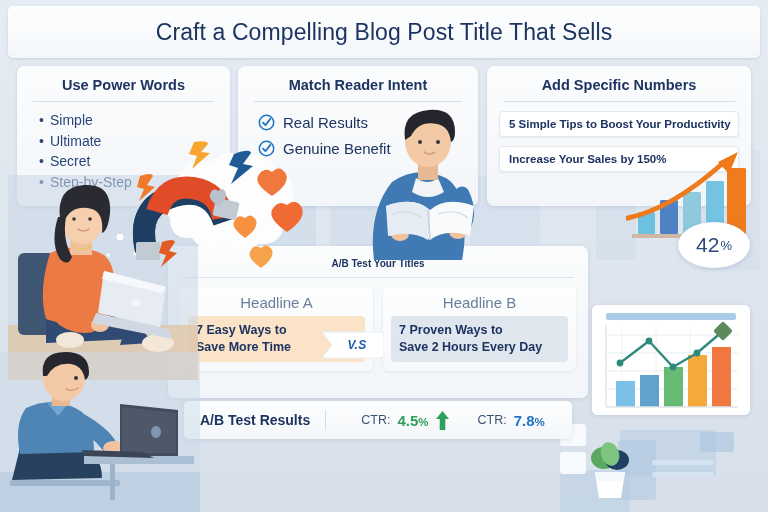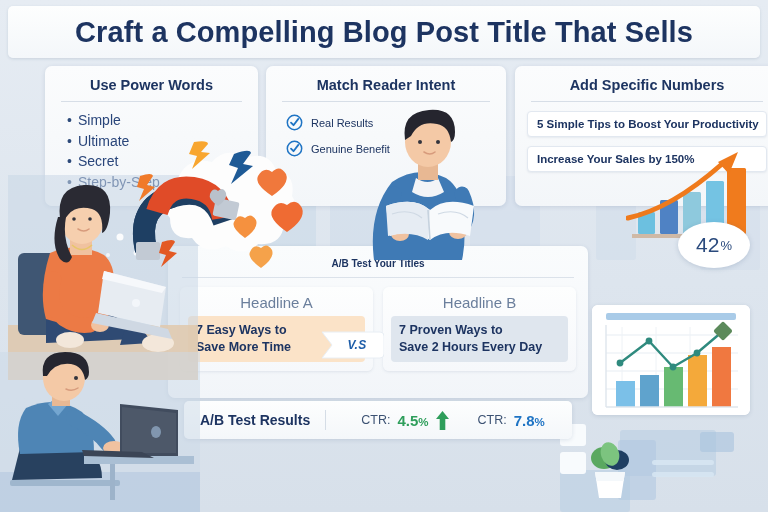--- a/index.html
+++ b/index.html
@@ -29,32 +29,31 @@
   
   .titlebar {
     position: absolute; left: 8px; top: 6px; width: 752px; height: 52px;
     background: linear-gradient(180deg,#fdfefe 0%, #f4f7fa 100%);
     border-radius: 5px;
     box-shadow: 0 1px 3px rgba(80,100,130,.18);
   }
   .title-text {
     position: absolute; left: 0; top: 0; width: 752px; height: 52px;
     display: flex; align-items: center; justify-content: center;
-    font-size: 29px; font-weight: bold; color: #1d3461;
+    font-size: 23px; font-weight: normal; color: #1d3461;
     letter-spacing: .1px;
   }
 
   
   .card {
     position: absolute; top: 66px; height: 140px;
     background: linear-gradient(180deg,#fbfcfd 0%,#f3f6f9 100%);
     border-radius: 7px;
     box-shadow: 0 1px 4px rgba(70,95,130,.16);
     overflow: hidden;
-    margin-left: 28px;
   }
   .card-title {
     width: 100%; text-align: center;
     font-size: 14.5px; font-weight: bold; color: #1d3461;
     padding-top: 11px;
   }
   .card-rule {
     height: 1px; background: #d7dee7; margin: 8px 16px 0 16px;
   }
 
@@ -63,21 +62,21 @@
   #card-numbers { left: 487px; width: 264px; }
 
   .bullet-list { margin: 10px 0 0 22px; }
   .bullet-row { display: flex; align-items: baseline; margin-bottom: 4.5px; }
   .bullet-dot { color: #2d4a7a; font-size: 14px; width: 11px; }
   .bullet-label { font-size: 14px; color: #29457a; font-weight: 500; }
 
   .check-list { margin: 12px 0 0 20px; }
   .check-row { display: flex; align-items: center; margin-bottom: 9px; }
   .check-ico { width: 17px; height: 17px; margin-right: 8px; flex: 0 0 17px; }
-  .check-label { font-size: 11px; color: #1d3461; font-weight: 500; }
+  .check-label { font-size: 15px; color: #1d3461; font-weight: 500; }
 
   .pill {
     margin: 9px 12px 0 12px; background: #ffffff;
     border: 1px solid #e2e8f0; border-radius: 4px;
     padding: 6px 9px; font-size: 11.5px; font-weight: bold; color: #1d3461;
     box-shadow: 0 1px 2px rgba(90,110,140,.10);
     white-space: nowrap; overflow: hidden;
   }
 
   

